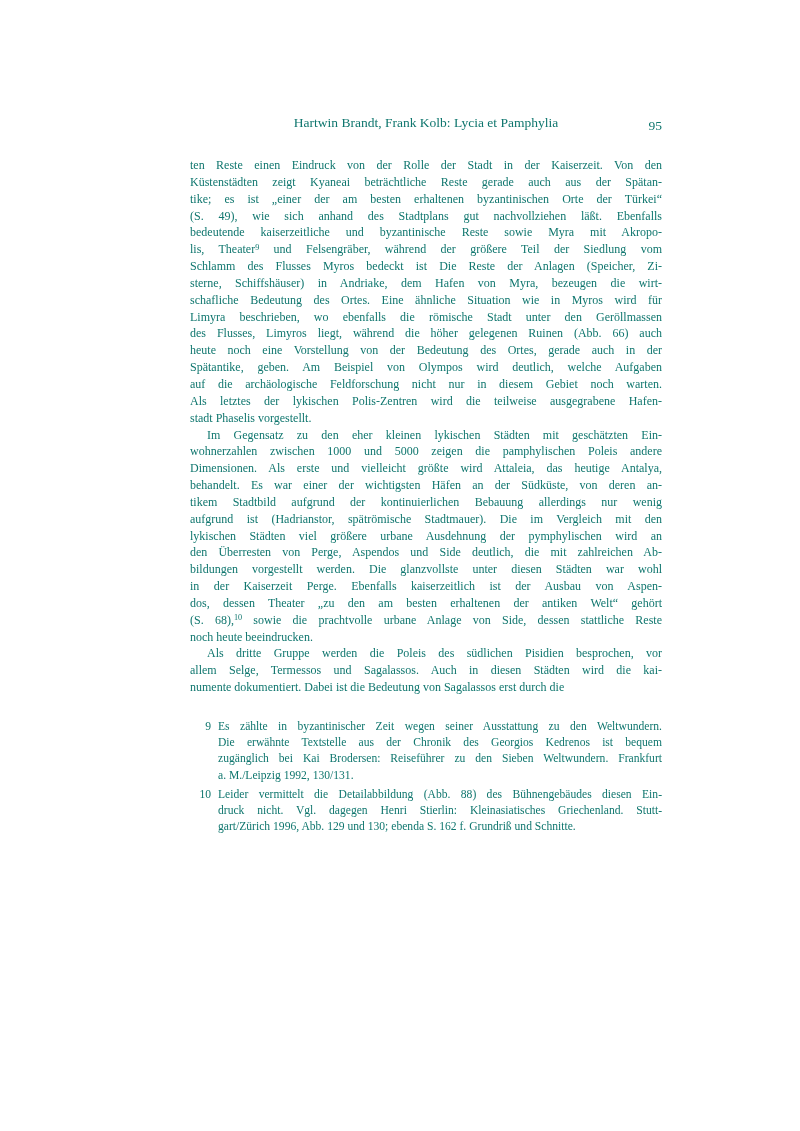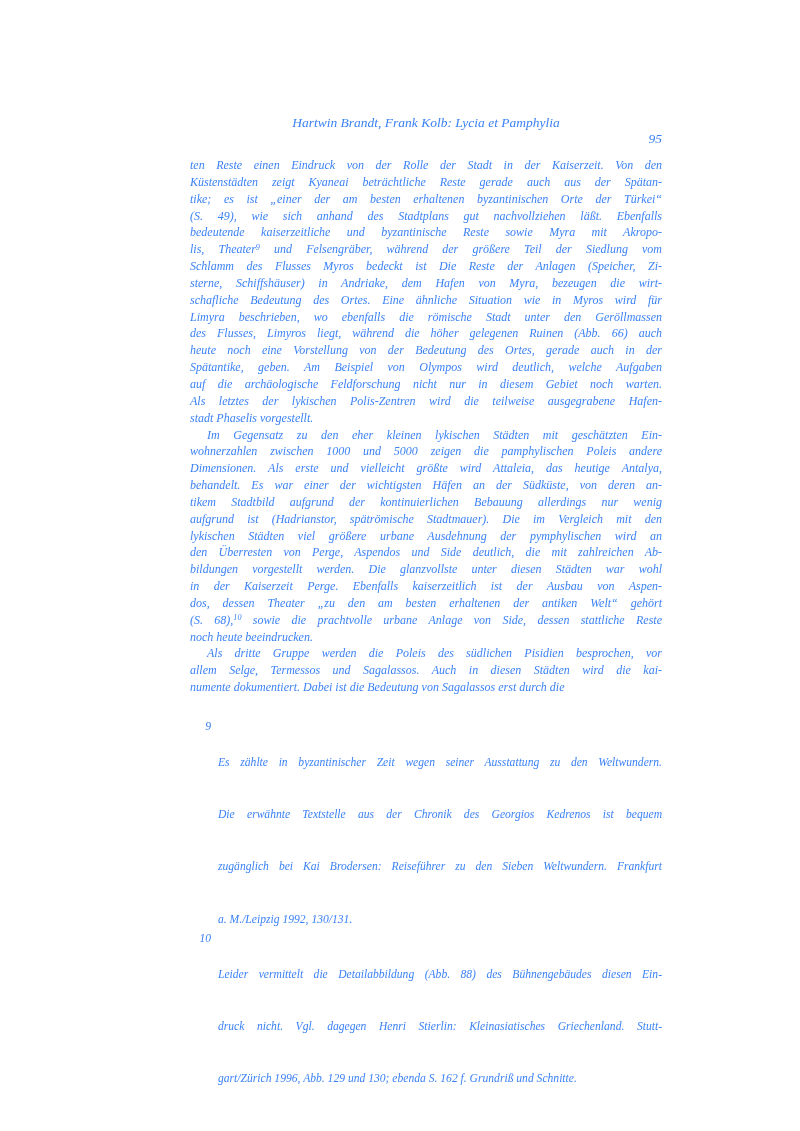--- a/index.html
+++ b/index.html
@@ -5,43 +5,42 @@
   html, body {
     margin: 0;
     padding: 0;
     background: #ffffff;
   }
   .page {
     position: relative;
     width: 800px;
     height: 1131px;
     background: #ffffff;
-    color: #3b82f6;
+    color: #0f766e;
     font-family: "Liberation Serif", "DejaVu Serif", serif;
     overflow: hidden;
-    font-style: italic;
   }
   .content {
     position: absolute;
     left: 190px;
     top: 115px;
     width: 472px;
   }
   .header {
     position: relative;
     font-size: 13.5px;
     line-height: 16px;
   }
   .header-title {
     text-align: center;
   }
   .page-number {
     position: absolute;
     right: 0;
-    top: 16px;
+    top: 3px;
   }
   .body-text {
     margin-top: 26px;
     font-size: 12px;
   }
   .line {
     line-height: 16.85px;
     text-align: justify;
     text-align-last: justify;
   }
@@ -74,21 +73,20 @@
     text-align: right;
     padding-right: 7px;
     line-height: 16.2px;
   }
   .fn-lines {
     flex: 1;
     min-width: 0;
   }
   .line.fn-line {
     line-height: 16.2px;
-    margin-top: 36px;
   }
 </style>
 </head>
 <body>
 
 <div class="page">
   <div class="content">
 
     <div class="header">
       <div class="header-title">Hartwin Brandt, Frank Kolb: Lycia et Pamphylia</div>

